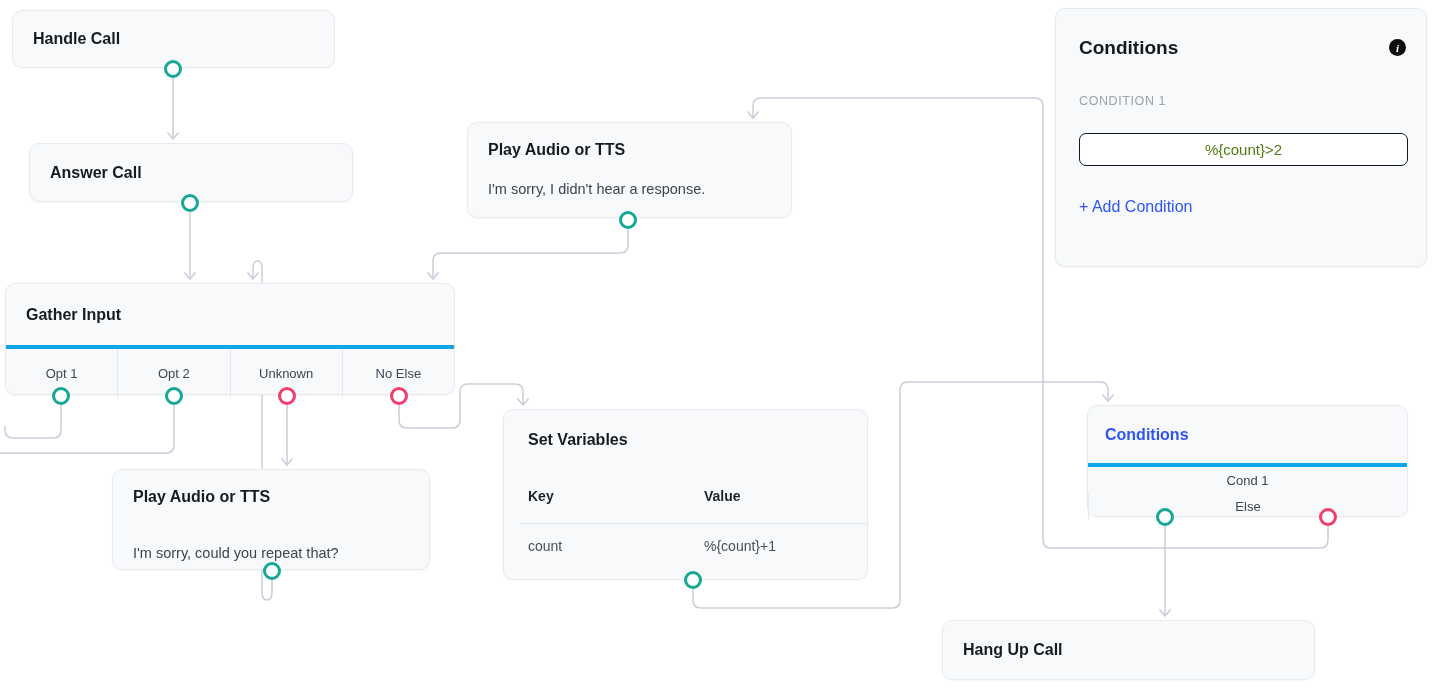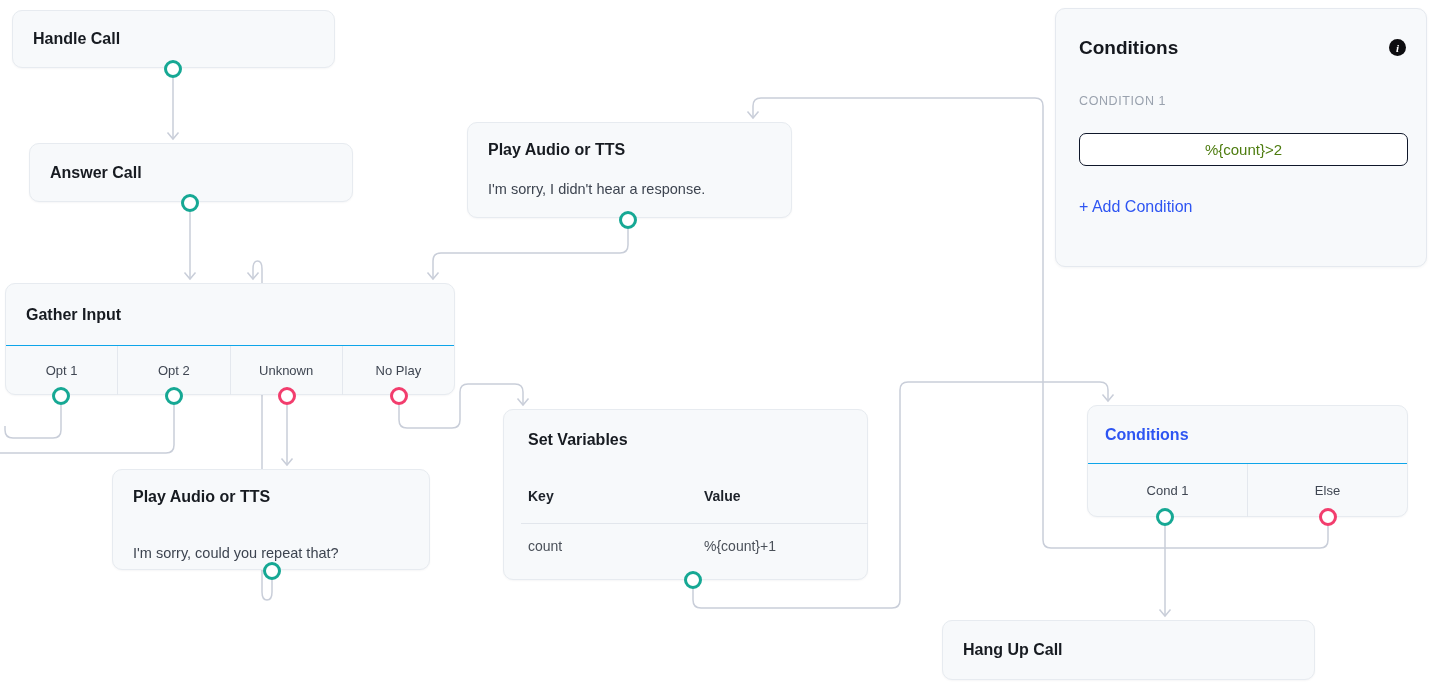--- a/index.html
+++ b/index.html
@@ -23,21 +23,21 @@
     font-size:16px;font-weight:700;color:#171b21;line-height:20px;
   }
   .node-body-text{
     font-size:14.5px;color:#3d4450;line-height:18px;
   }
   .simple-node{display:flex;align-items:center;padding:0 20px;}
   .content-node{padding:17px 20px 0 20px;}
   .content-node .node-body-text{margin-top:20px;}
   .pad-node .node-body-text{margin-top:37px;}
   
-  .title-row{display:flex;align-items:center;padding:0 20px;border-bottom:1px solid #0ea5e9;}
+  .title-row{display:flex;align-items:center;padding:0 20px;border-bottom:4px solid #0ea5e9;}
   .port-row{display:flex;}
   .port-cell{
     flex:1;display:flex;align-items:center;justify-content:center;
     font-size:13px;color:#3f4652;
   }
   .port-cell + .port-cell{border-left:1px solid #e4e8ee;}
   
   .handle{
     position:absolute;z-index:3;width:12px;height:12px;border-radius:50%;
     background:#ffffff;border:3.5px solid #16a894;box-sizing:content-box;
@@ -128,21 +128,21 @@
 </div>
 
 <div class="node" style="left:5px;top:283px;width:450px;height:112px;">
   <div class="title-row" style="height:61px;">
     <span class="node-title">Gather Input</span>
   </div>
   <div class="port-row" style="height:49px;">
     <div class="port-cell">Opt 1</div>
     <div class="port-cell">Opt 2</div>
     <div class="port-cell">Unknown</div>
-    <div class="port-cell">No Play</div>
+    <div class="port-cell">No Else</div>
   </div>
 </div>
 
 <div class="node content-node pad-node" style="left:112px;top:469px;width:318px;height:101px;">
   <div class="node-title">Play Audio or TTS</div>
   <div class="node-body-text">I'm sorry, could you repeat that?</div>
 </div>
 
 <div class="node" style="left:503px;top:409px;width:365px;height:171px;text-align:center;">
   <div class="sv-label" style="left:24px;top:21px;">Set Variables</div>
@@ -150,21 +150,21 @@
   <div class="sv-col-header" style="left:200px;top:78px;">Value</div>
   <div class="sv-divider" style="left:17px;top:113px;width:347px;"></div>
   <div class="sv-cell" style="left:24px;top:128px;">count</div>
   <div class="sv-cell" style="left:200px;top:128px;">%{count}+1</div>
 </div>
 
 <div class="node" style="left:1087px;top:405px;width:321px;height:112px;">
   <div class="title-row" style="height:57px;padding:0 17px;">
     <span class="node-title blue-title">Conditions</span>
   </div>
-  <div class="port-row" style="height:53px;">
+  <div class="port-row" style="height:53px;flex-direction:column;">
     <div class="port-cell">Cond 1</div>
     <div class="port-cell">Else</div>
   </div>
 </div>
 
 <div class="node simple-node" style="left:942px;top:620px;width:373px;height:60px;">
   <span class="node-title">Hang Up Call</span>
 </div>
 
 <div class="handle" style="left:163.5px;top:59.5px;"></div>

